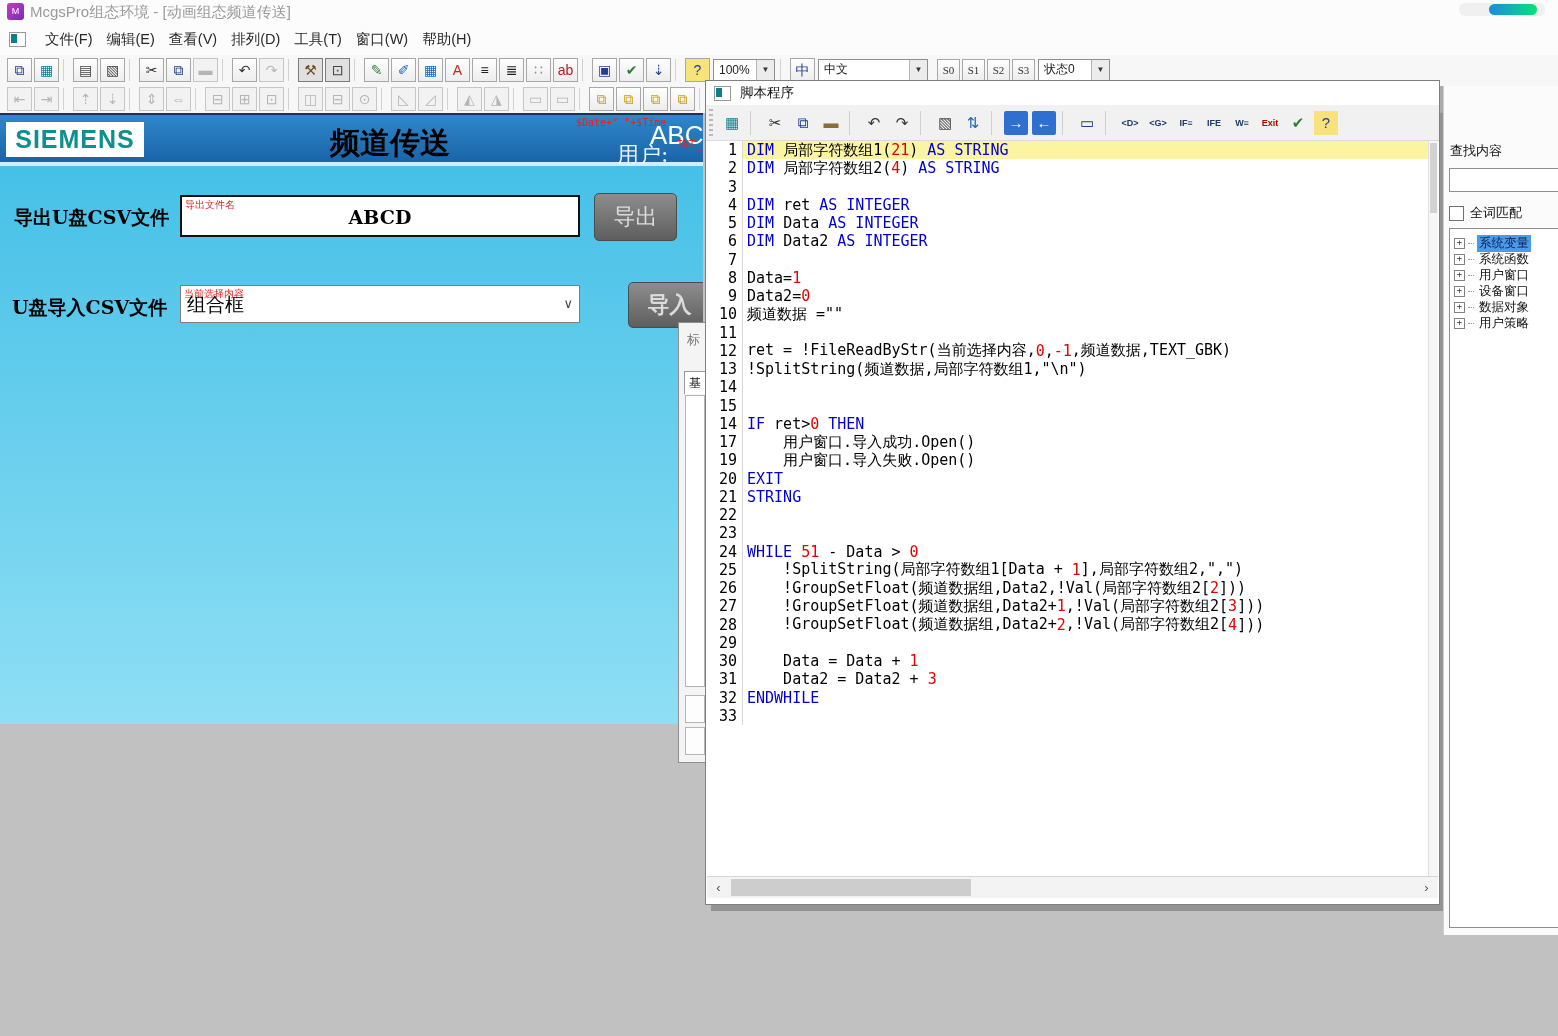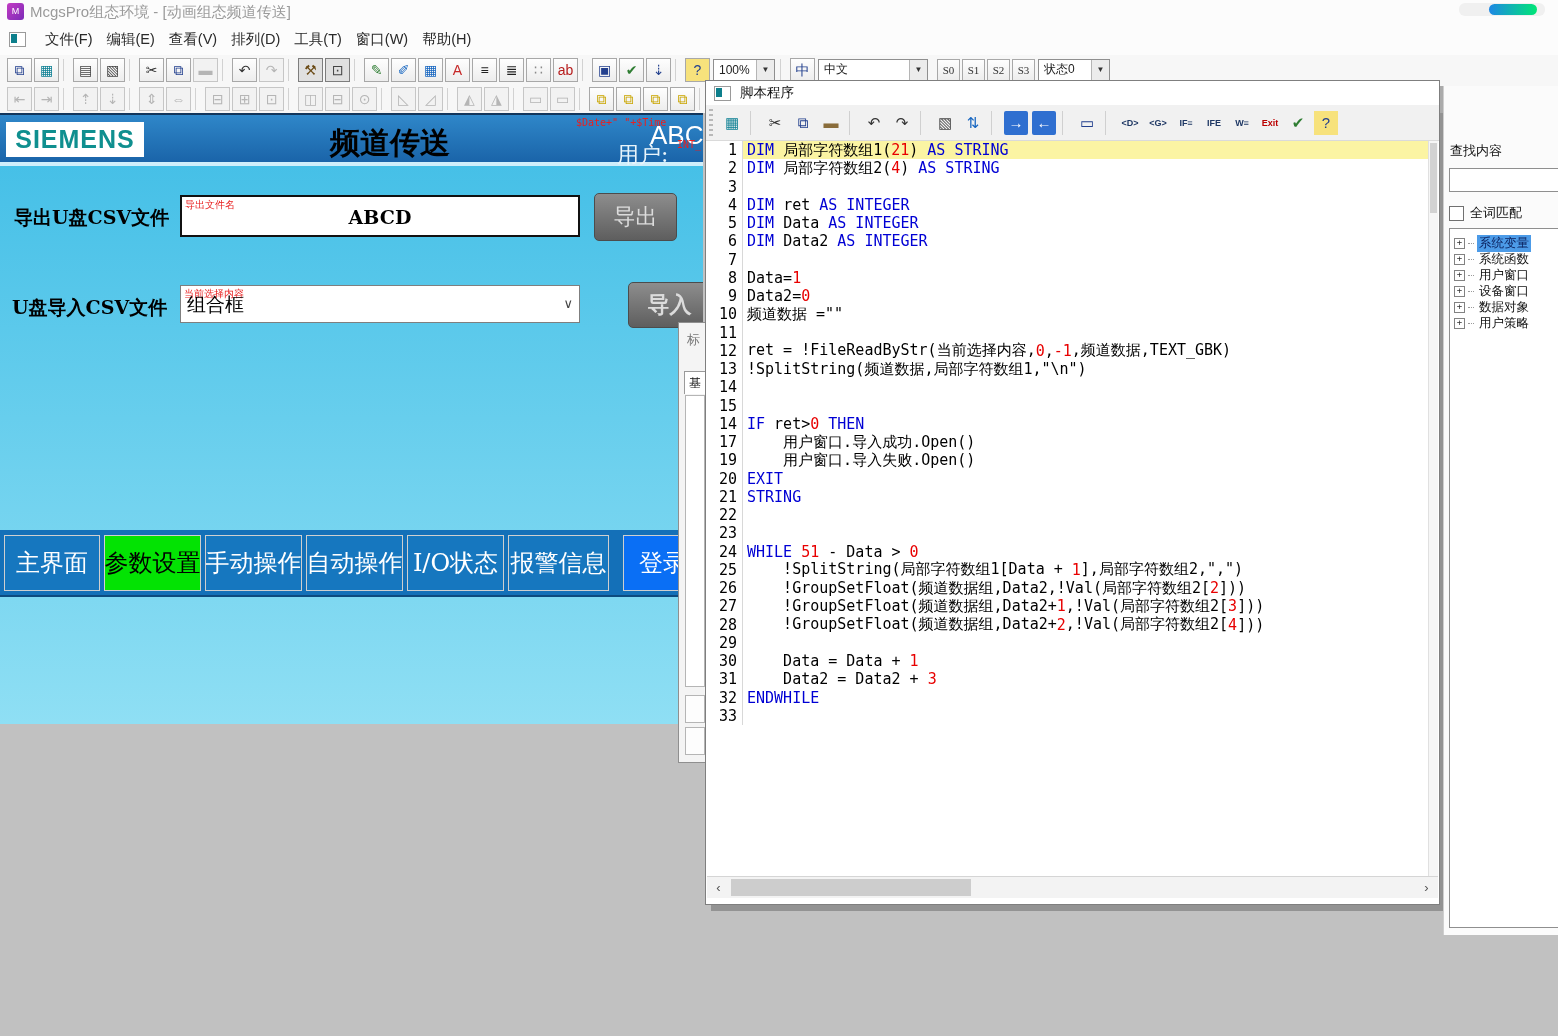--- a/index.html
+++ b/index.html
@@ -268,29 +268,20 @@
 
     <div class="abs hmi-label" id="import-label">U盘导入CSV文件</div>
     <div class="abs" id="import-combo">
       <span class="red-tag">当前选择内容</span>
       <span class="cval">组合框</span>
       <span class="carr">∨</span>
     </div>
     <div class="abs gray-btn" id="import-btn">导入</div>
 
 
-    <div class="abs" id="nav">
-        <button class="nav-btn nav-blue" style="left: 4px; width: 96px;">主界面</button>
-        <button class="nav-btn nav-green" style="left: 104px; width: 97px;">参数设置</button>
-        <button class="nav-btn nav-blue" style="left: 205px; width: 97px;">手动操作</button>
-        <button class="nav-btn nav-blue" style="left: 306px; width: 97px;">自动操作</button>
-        <button class="nav-btn nav-blue" style="left: 407px; width: 97px;">I/O状态</button>
-        <button class="nav-btn nav-blue" style="left: 508px; width: 101px;">报警信息</button>
-        <button class="nav-btn nav-bright" style="left: 623px; width: 80px;">登录</button>
-      </div>
   </div>
 
   <div class="abs" id="sliver">
     <span class="sl-title">标</span>
     <span class="sl-tab">基</span>
     <span class="sl-box"></span>
     <span class="sl-b2"></span>
     <span class="sl-b3"></span>
   </div>
 

